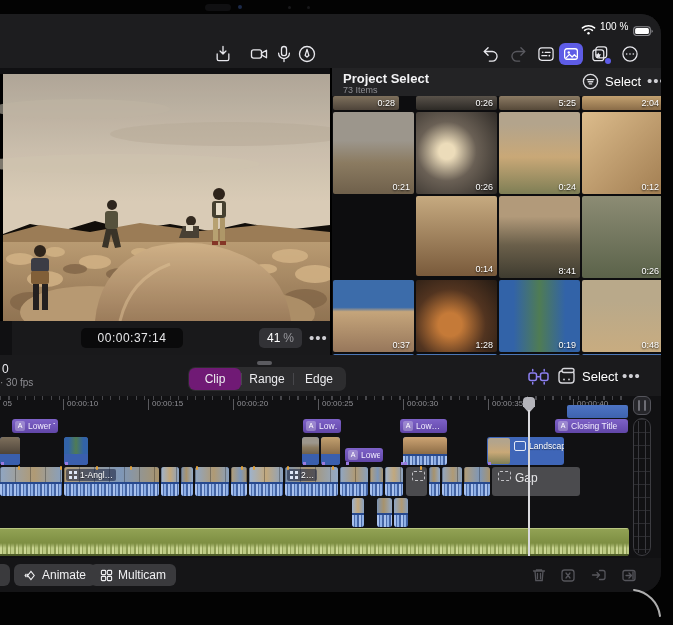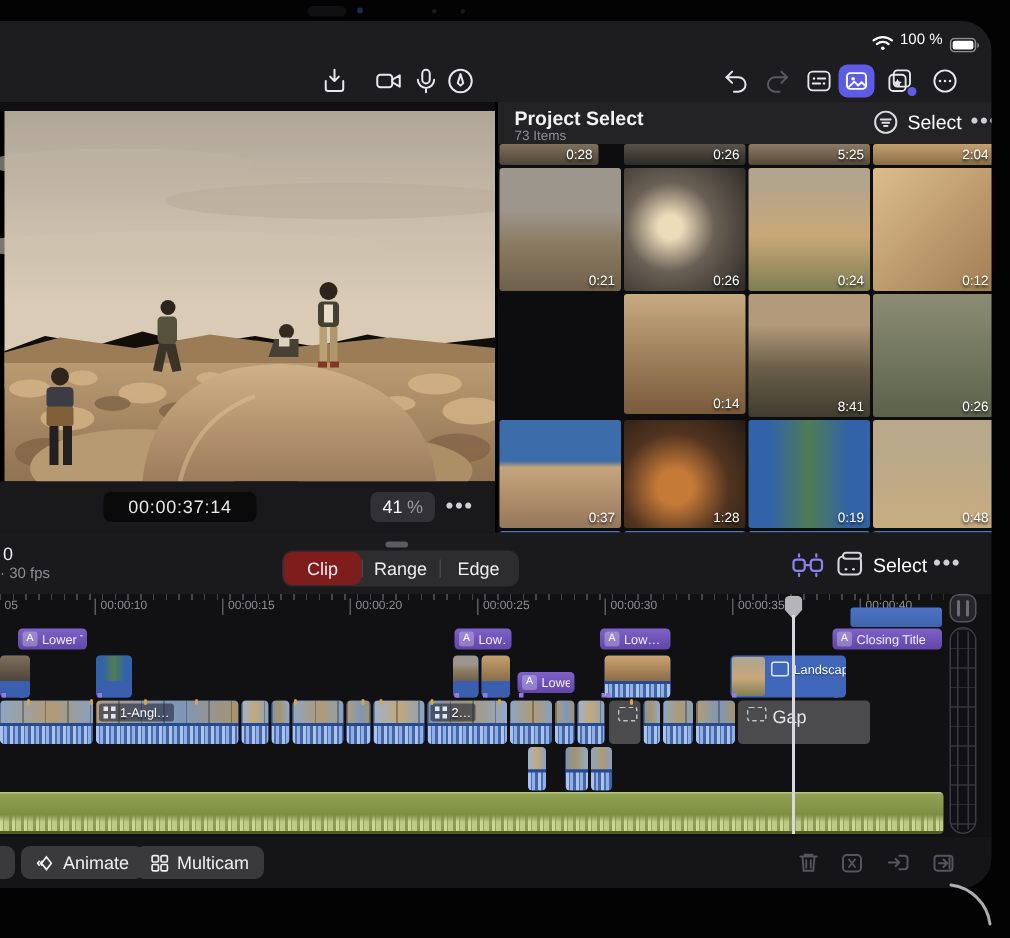--- a/index.html
+++ b/index.html
@@ -12,21 +12,21 @@
   
   #statusbar{left:0;top:0;width:100%;height:26px;background:#1d1d1f;}
   #toolbar{left:0;top:26px;width:100%;height:28px;background:#1d1d1f;border-bottom:1px solid #0a0a0a;}
   .tbicon{top:4px;width:20px;height:20px;color:#e7e7ec;}
   .tbicon.dim{color:#59595f;}
   .tbicon svg{width:100%;height:100%;display:block;}
   .purplebg{background:#5e5ce6;border-radius:6px;}
   
   #viewer{left:0;top:54px;width:330px;height:287px;background:#101012;}
   #vframe{left:0;top:6px;width:330px;height:247px;background:#000;}
-  #vcontrols{left:0;top:253px;width:330px;height:34px;background:#19191b;}
+  #vcontrols{left:12px;top:253px;width:330px;height:34px;background:#19191b;}
   #timecode{left:69px;top:7px;width:102px;height:20px;background:#0a0a0b;border-radius:5px;
     color:#e8e8ea;font-size:12px;line-height:20px;text-align:center;letter-spacing:.5px;}
   #zoompill{left:247px;top:7px;height:20px;padding:0 8px;background:#323236;border-radius:5px;
     color:#fff;font-size:12px;line-height:20px;}
   #zoompill .unit{color:#98989d;margin-left:3px;}
   .dots3{color:#cfcfd4;font-size:15px;letter-spacing:1px;line-height:18px;}
   
   #mediapanel{left:330px;top:54px;width:329px;height:287px;background:#0d0d0f;border-left:2px solid #000;}
   #mphead{left:0;top:0;width:100%;height:28px;background:#232325;}
   #mptitle{left:11px;top:3px;font-size:13px;font-weight:700;color:#f2f2f4;}
@@ -53,21 +53,21 @@
   .t16{background:linear-gradient(180deg,#b9a98a 30%,#c8ac80)}
   .s1{background:linear-gradient(180deg,#4d78b8,#3a66a6)}
   
   #tlhead{left:0;top:341px;width:100%;height:41px;background:#1a1a1c;}
   #draghandle{left:257px;top:6px;width:15px;height:4px;border-radius:2px;background:#5b5b60;}
   #tlname{left:2px;top:7px;font-size:12px;color:#ececf0;}
   #tlfps{left:0px;top:22px;font-size:10px;color:#8e8e93;}
   #segc{left:188px;top:12px;width:158px;height:24px;background:#2d2d2f;border-radius:7px;display:flex;padding:1px;box-sizing:border-box;}
   .seg{flex:1;border:none;background:transparent;color:#ededf0;font-size:12px;border-radius:6px;
     font-family:inherit;position:relative;}
-  .seg.sel{background:#7f1d1d;}
+  .seg.sel{background:#701a75;}
   .seg + .seg:not(.sel)::before{content:"";position:absolute;left:0;top:5px;bottom:5px;width:1px;background:#47474b;}
   #tlclipicon{left:527px;top:11px;width:23px;height:21px;color:#8d80f2;}
   #tlframes{left:557px;top:12px;width:19px;height:19px;color:#d6d6da;}
   #tlselect{left:582px;top:14px;font-size:13px;color:#fff;}
   #tlmore{left:622px;top:12px;}
   
   #tlbody{left:0;top:382px;width:100%;height:162px;background:#111113;}
   #ruler{left:0;top:0;width:629px;height:18px;
     background-image:repeating-linear-gradient(90deg,#46464a 0 1px,transparent 1px 8.5px);
     background-size:100% 4px;background-repeat:no-repeat;}

